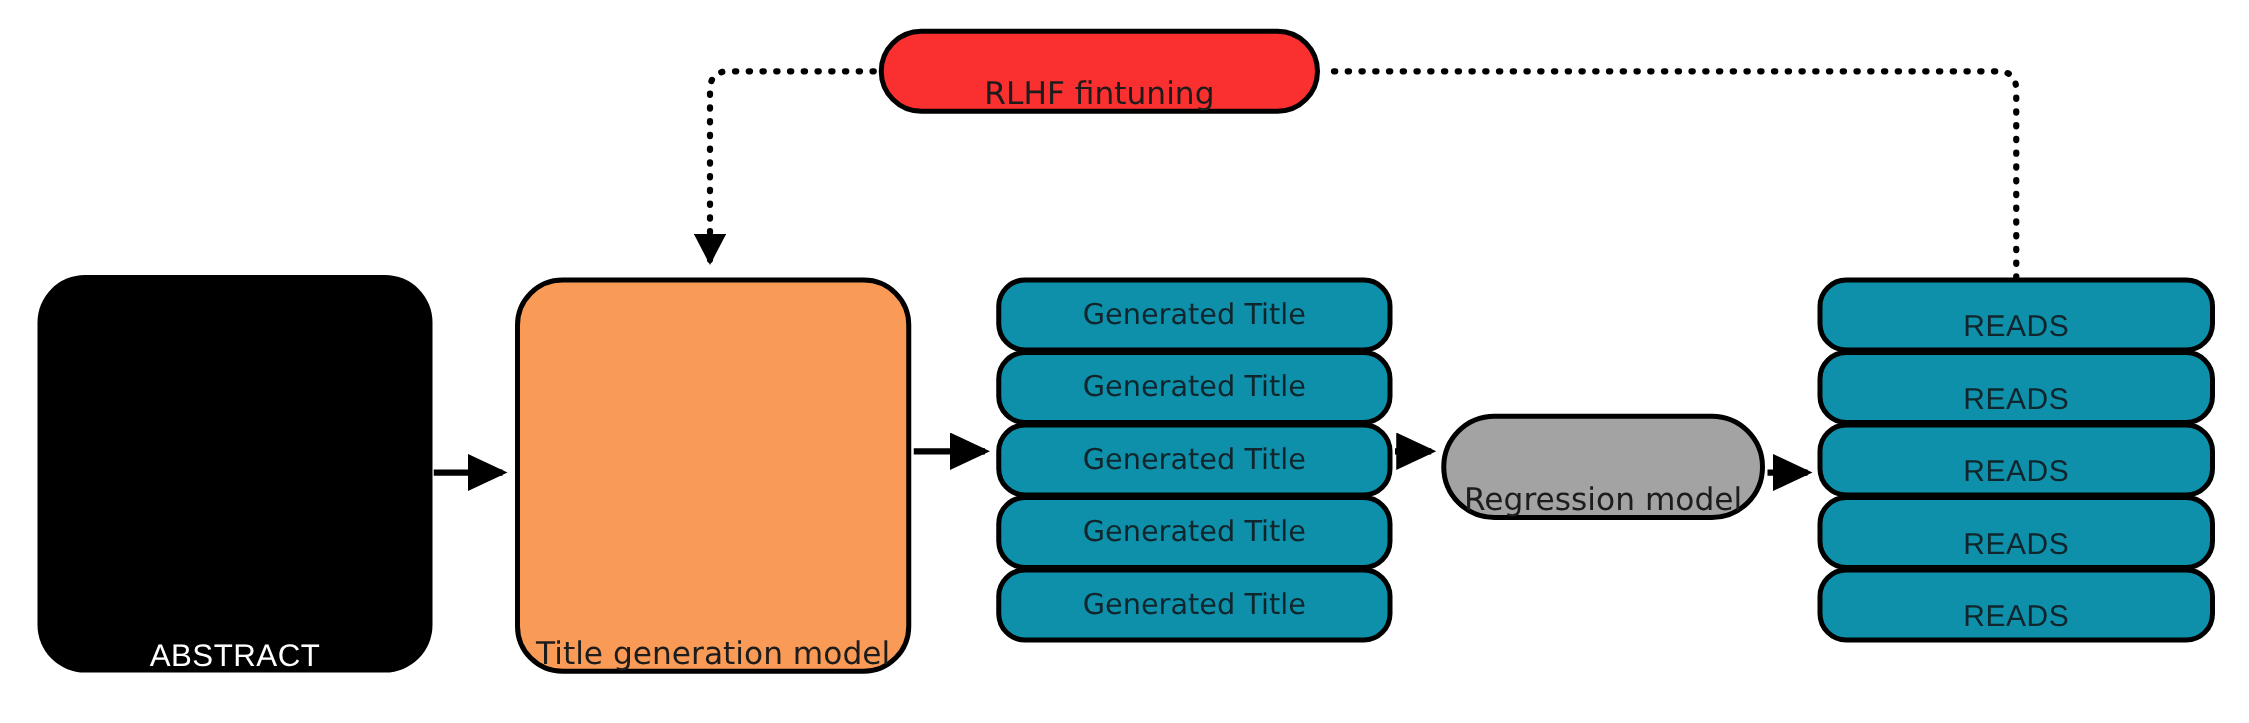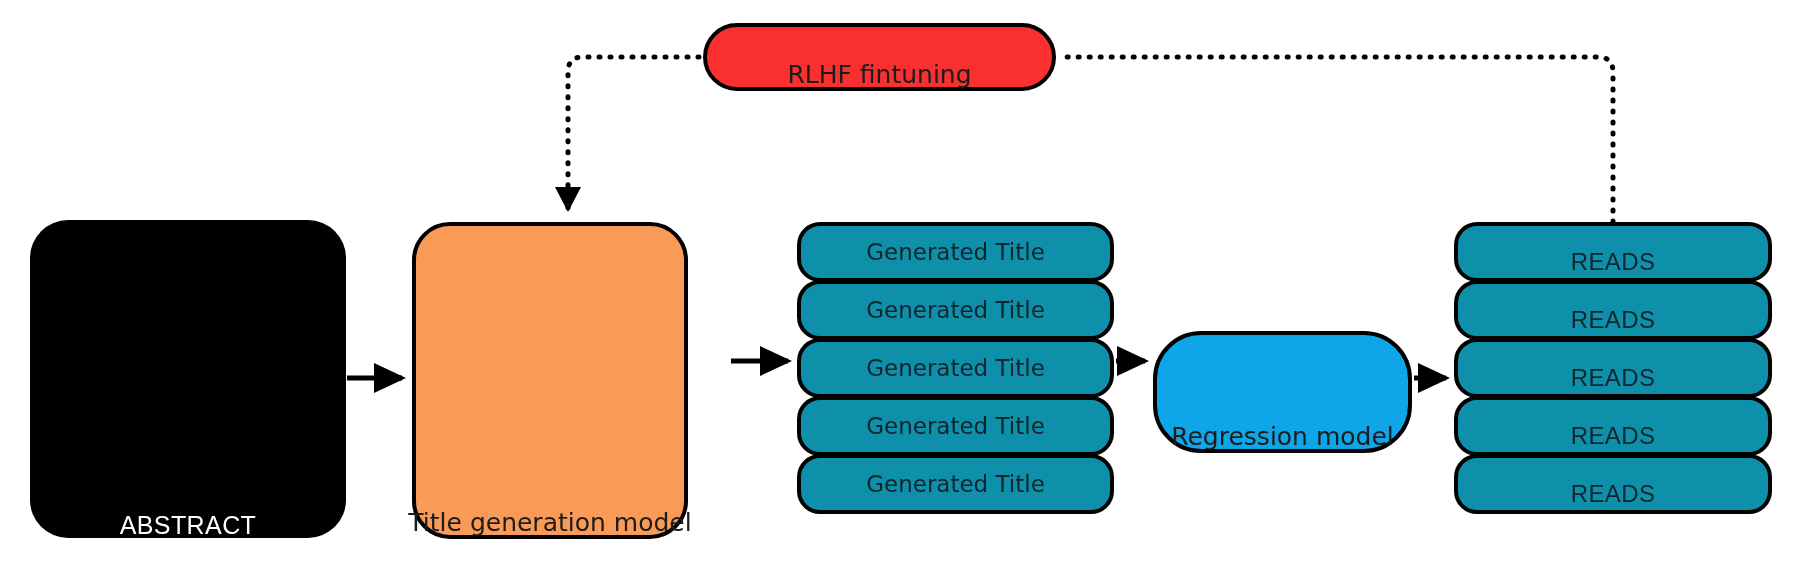--- a/index.html
+++ b/index.html
@@ -45,21 +45,21 @@
     color: #ffffff;
     font-family: "Liberation Sans", sans-serif;
     font-size: 25px;
     letter-spacing: 0.4px;
   }
 
   
   #title-gen-node {
     left: 412px;
     top: 222px;
-    width: 276px;
+    width: 317px;
     height: 317px;
     background: #f99a57;
     border-radius: 38px;
   }
   #title-gen-node .node-label {
     color: #1c1c1c;
     font-size: 25px;
   }
 
   
@@ -74,22 +74,22 @@
   #rlhf-node .node-label {
     color: #1c1c1c;
     font-size: 25px;
   }
 
   
   #regression-node {
     left: 1153px;
     top: 331px;
     width: 259px;
-    height: 122px;
-    background: #0ea5e9;
+    height: 85px;
+    background: #a3a3a3;
     border-radius: 48px;
   }
   #regression-node .node-label {
     color: #1c1c1c;
     font-size: 25px;
   }
 
   
   .pill {
     position: absolute;

